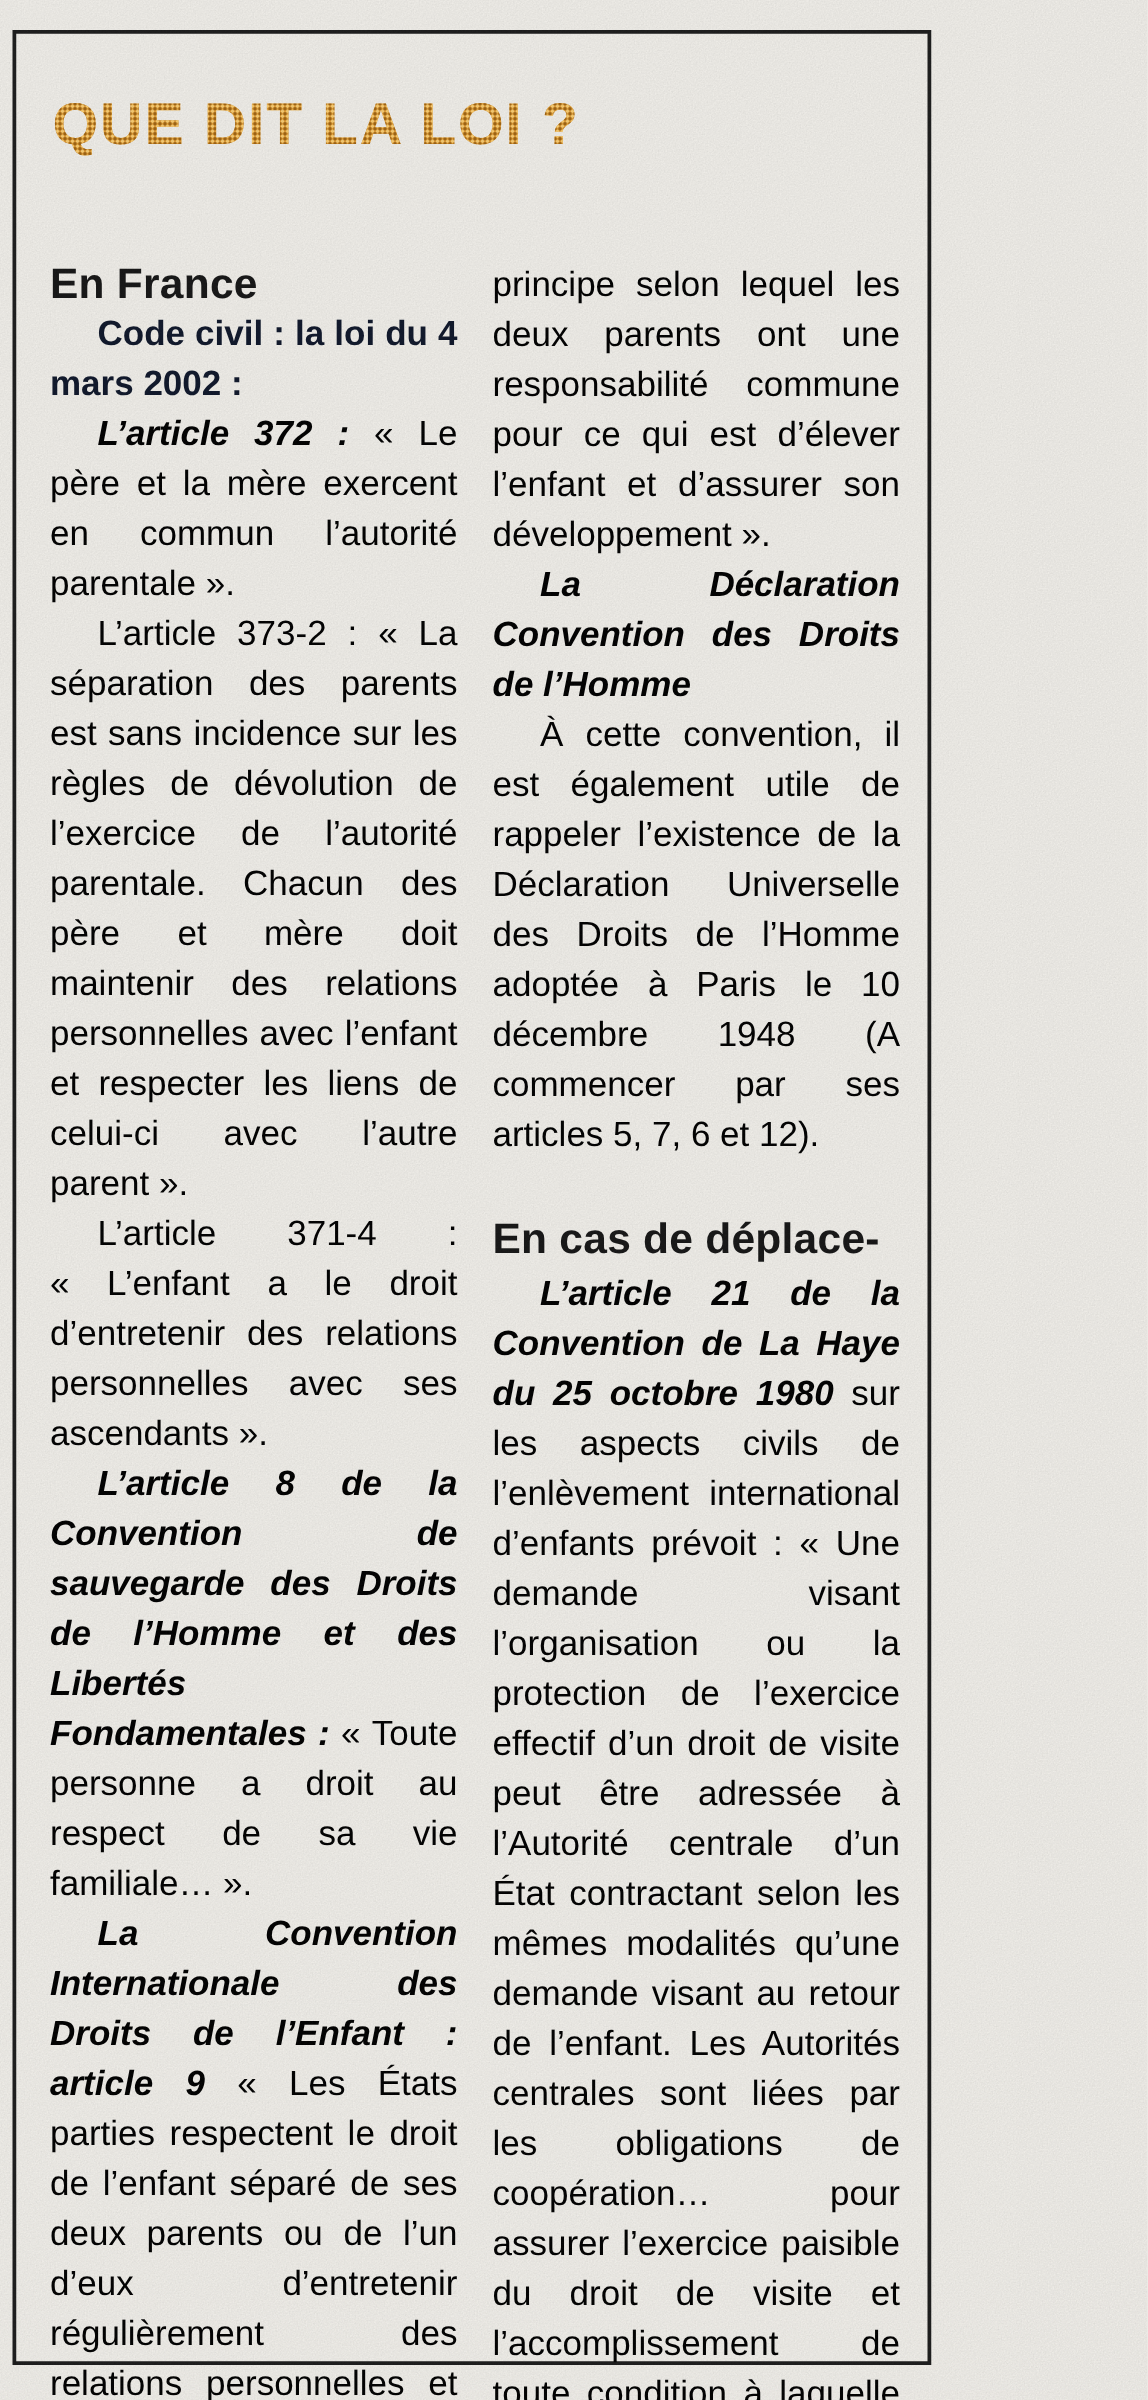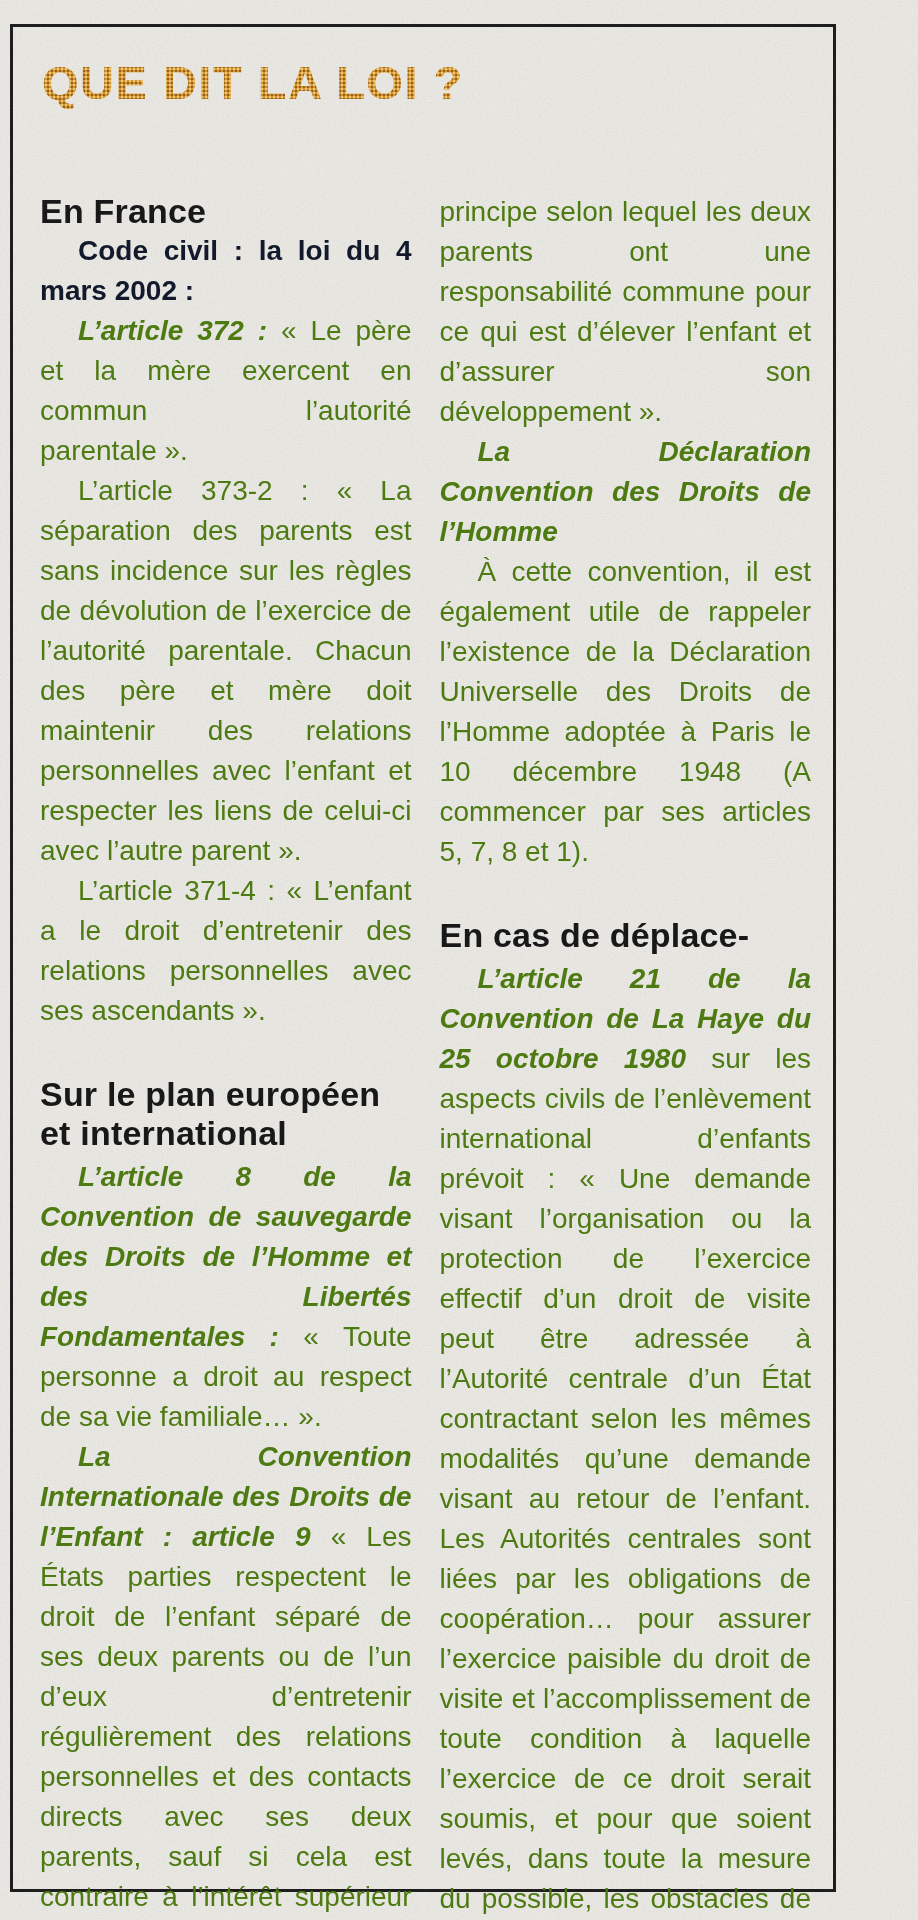--- a/index.html
+++ b/index.html
@@ -4,23 +4,23 @@
 <style>
   html,body{margin:0;padding:0;}
   body{
     width:918px;height:1920px;position:relative;overflow:hidden;
     background:#edebe6;
     font-family:"Liberation Sans","DejaVu Sans",sans-serif;
     color:#2b2a28;
   }
   .noise-svg{position:absolute;left:0;top:0;width:918px;height:1920px;opacity:.18;pointer-events:none;z-index:5;}
   .law-box{
-    position:absolute;left:10px;top:24px;width:826px;height:1868px;
+    position:absolute;left:10px;top:24px;width:735px;height:1868px;
     border:3px solid #1c1c1c;box-sizing:border-box;
-    padding:12px 22px 0 27px;
+    padding:28px 22px 0 27px;
   }
   .title{
     margin:18px 0 40px 2px;
     font-size:47px;line-height:52px;font-weight:800;letter-spacing:1.5px;
     color:#e09a33;
     -webkit-text-stroke:0.6px #d28c27;
   }
   @supports ((-webkit-background-clip:text) or (background-clip:text)){
     .title{
       background-image:
@@ -37,21 +37,21 @@
   .col{flex:1;min-width:0;margin-top:43px;}
   h2{
     margin:0;font-size:34px;line-height:39px;font-weight:700;
     color:#161616;letter-spacing:.2px;
   }
   h2 span{display:block;}
   .h-gap{margin-top:44px;margin-bottom:4px;}
   p{
     margin:0;font-size:28px;line-height:40px;
     text-align:justify;text-indent:38px;
-    color:#4d7c0f;
+    color:#000000;
   }
   p.noindent{text-indent:0;}
   p.boldlead{font-weight:700;color:#0f172a;}
   .it{font-style:italic;font-weight:bold;}
 </style>
 </head>
 <body>
 
 <div class="law-box">
 
@@ -65,36 +65,32 @@
         </h2>
 
       <p class="boldlead">Code civil&nbsp;: la loi du 4 mars 2002&nbsp;:</p>
 
       <p><span class="it">L’article 372&nbsp;:</span><span> «&nbsp;Le père et la mère exercent en commun l’autorité parentale&nbsp;».</span></p>
 
       <p>L’article 373-2&nbsp;: «&nbsp;La séparation des parents est sans incidence sur les règles de dévolution de l’exercice de l’autorité parentale. Chacun des père et mère doit maintenir des relations personnelles avec l’enfant et respecter les liens de celui-ci avec l’autre parent&nbsp;».</p>
 
       <p>L’article 371-4&nbsp;: «&nbsp;L’enfant a le droit d’entretenir des relations personnelles avec ses ascendants&nbsp;».</p>
 
-      <h2 class="h-gap">
-          <span>Sur le plan européen</span>
-          <span>et international</span>
-        </h2>
 
       <p><span class="it">L’article 8 de la Convention de sauvegarde des Droits de l’Homme et des Libertés Fondamentales&nbsp;:</span><span> «&nbsp;Toute personne a droit au respect de sa vie familiale…&nbsp;».</span></p>
 
       <p><span class="it">La Convention Internationale des Droits de l’Enfant&nbsp;: article 9</span><span> «&nbsp;Les États parties respectent le droit de l’enfant séparé de ses deux parents ou de l’un d’eux d’entretenir régulièrement des relations personnelles et des contacts directs avec ses deux parents, sauf si cela est contraire à l’intérêt supérieur de l’enfant&nbsp;». Article 18&nbsp;: «&nbsp;Les États parties s’emploient de leur mieux à assurer la reconnaissance du</span></p>
     </div>
 
     <div class="col">
       <p class="noindent">principe selon lequel les deux parents ont une responsabilité commune pour ce qui est d’élever l’enfant et d’assurer son développement&nbsp;».</p>
 
       <p><span class="it">La Déclaration Convention des Droits de l’Homme</span></p>
 
-      <p>À cette convention, il est également utile de rappeler l’existence de la Déclaration Universelle des Droits de l’Homme adoptée à Paris le 10 décembre 1948 (A commencer par ses articles 5, 7, 8 et 1).</p>
+      <p>À cette convention, il est également utile de rappeler l’existence de la Déclaration Universelle des Droits de l’Homme adoptée à Paris le 10 décembre 1948 (A commencer par ses articles 5, 7, 6 et 12).</p>
 
       <h2 class="h-gap">
           <span>En cas de déplace-</span>
         </h2>
 
       <p><span class="it">L’article 21 de la Convention de La Haye du 25 octobre 1980</span><span> sur les aspects civils de l’enlèvement international d’enfants prévoit&nbsp;: «&nbsp;Une demande visant l’organisation ou la protection de l’exercice effectif d’un droit de visite peut être adressée à l’Autorité centrale d’un État contractant selon les mêmes modalités qu’une demande visant au retour de l’enfant. Les Autorités centrales sont liées par les obligations de coopération… pour assurer l’exercice paisible du droit de visite et l’accomplissement de toute condition à laquelle l’exercice de ce droit serait soumis, et pour que soient levés, dans toute la mesure du possible, les obstacles de nature à s’y opposer&nbsp;».</span></p>
     </div>
 
   </div>
 </div>

